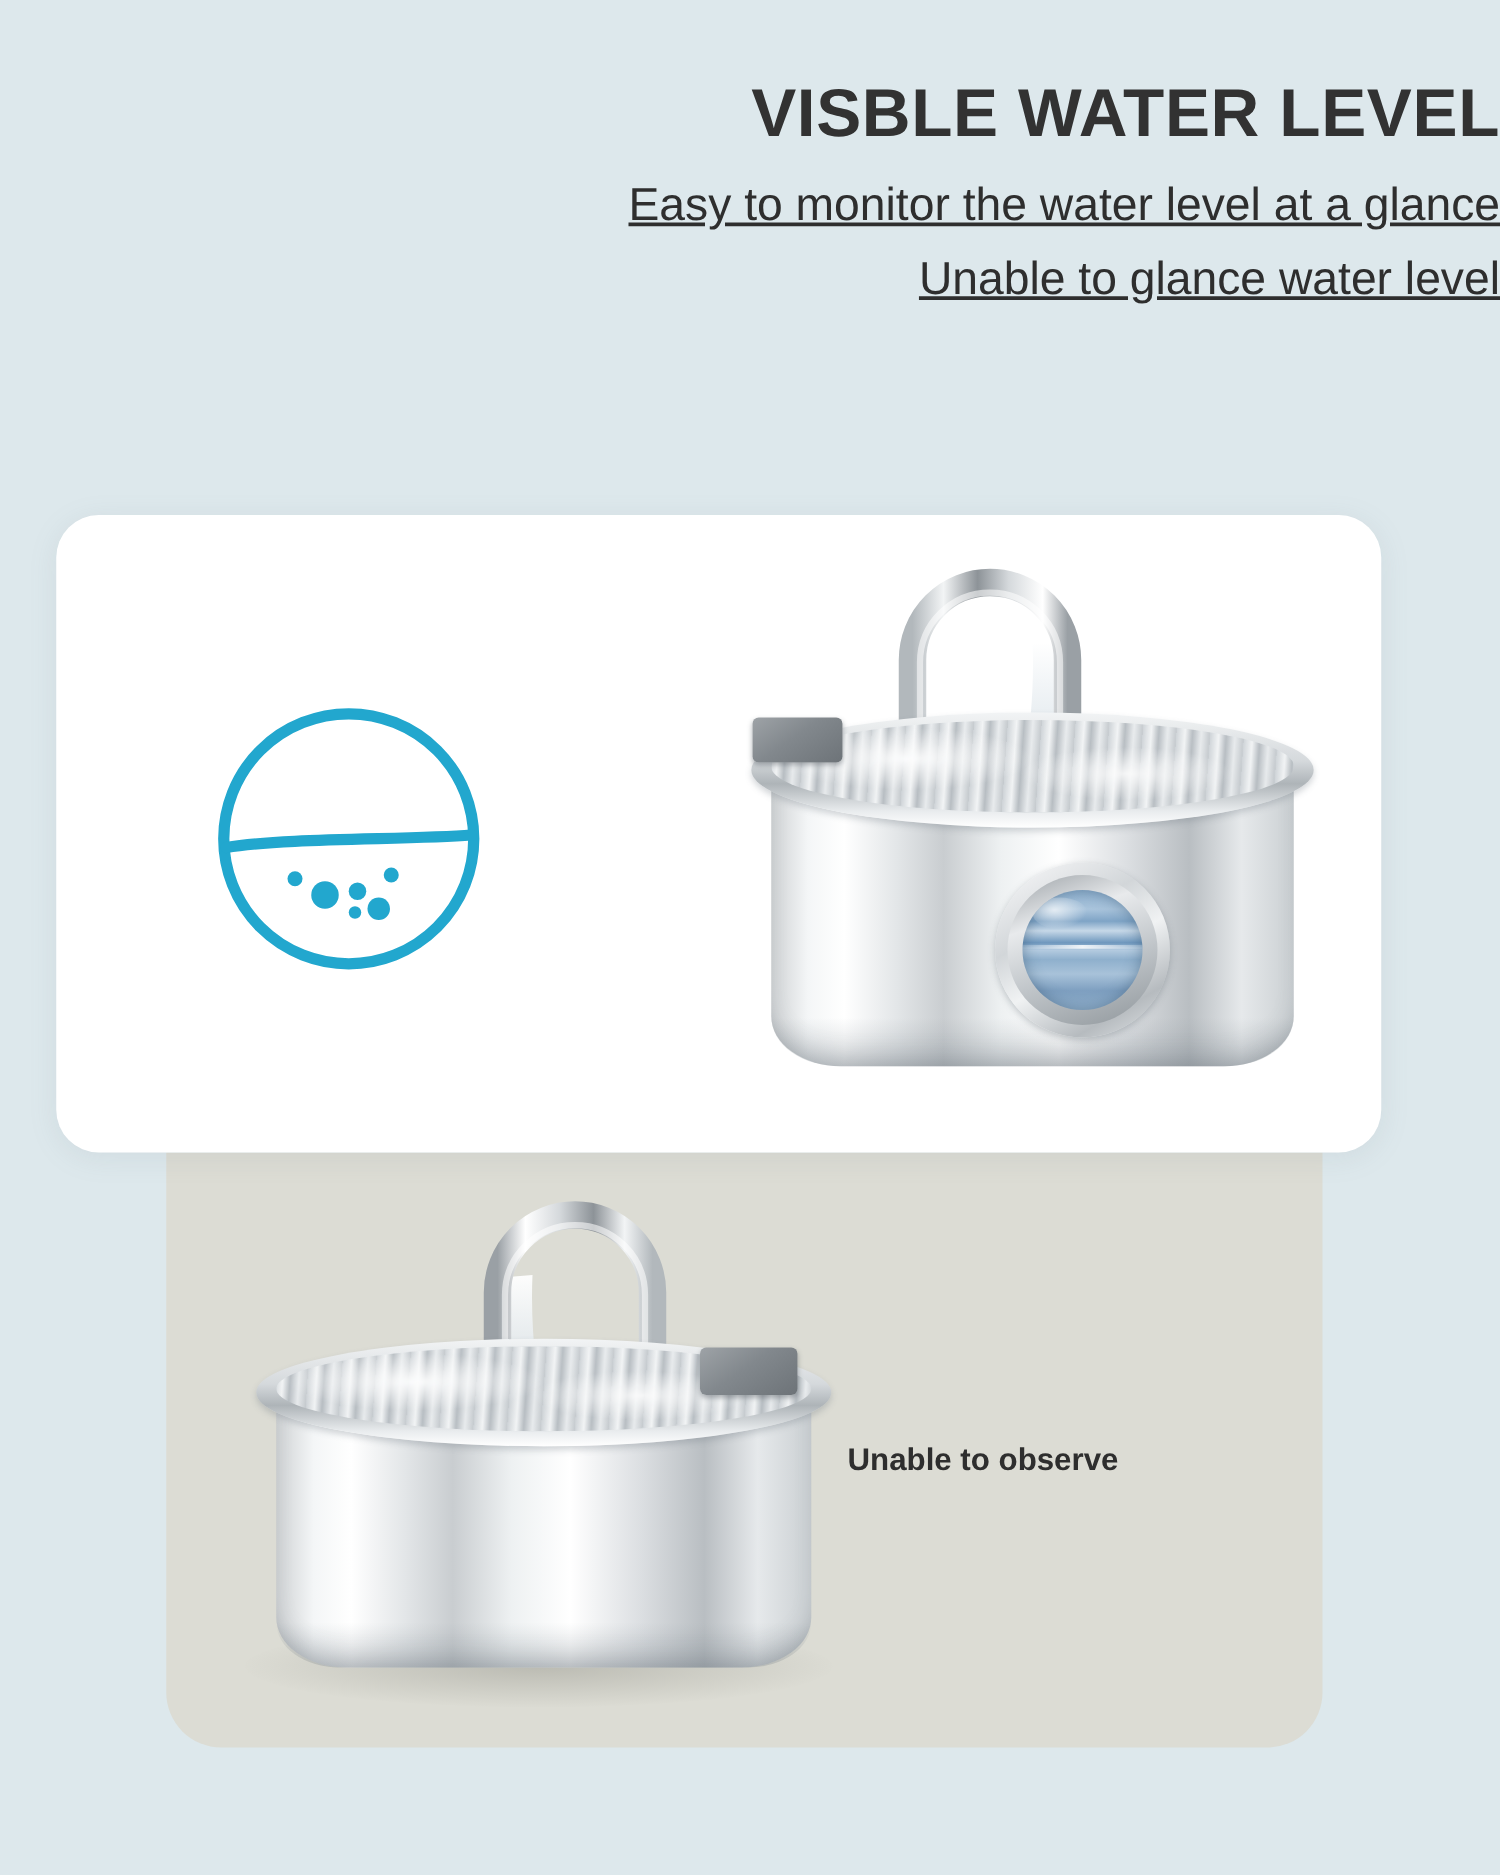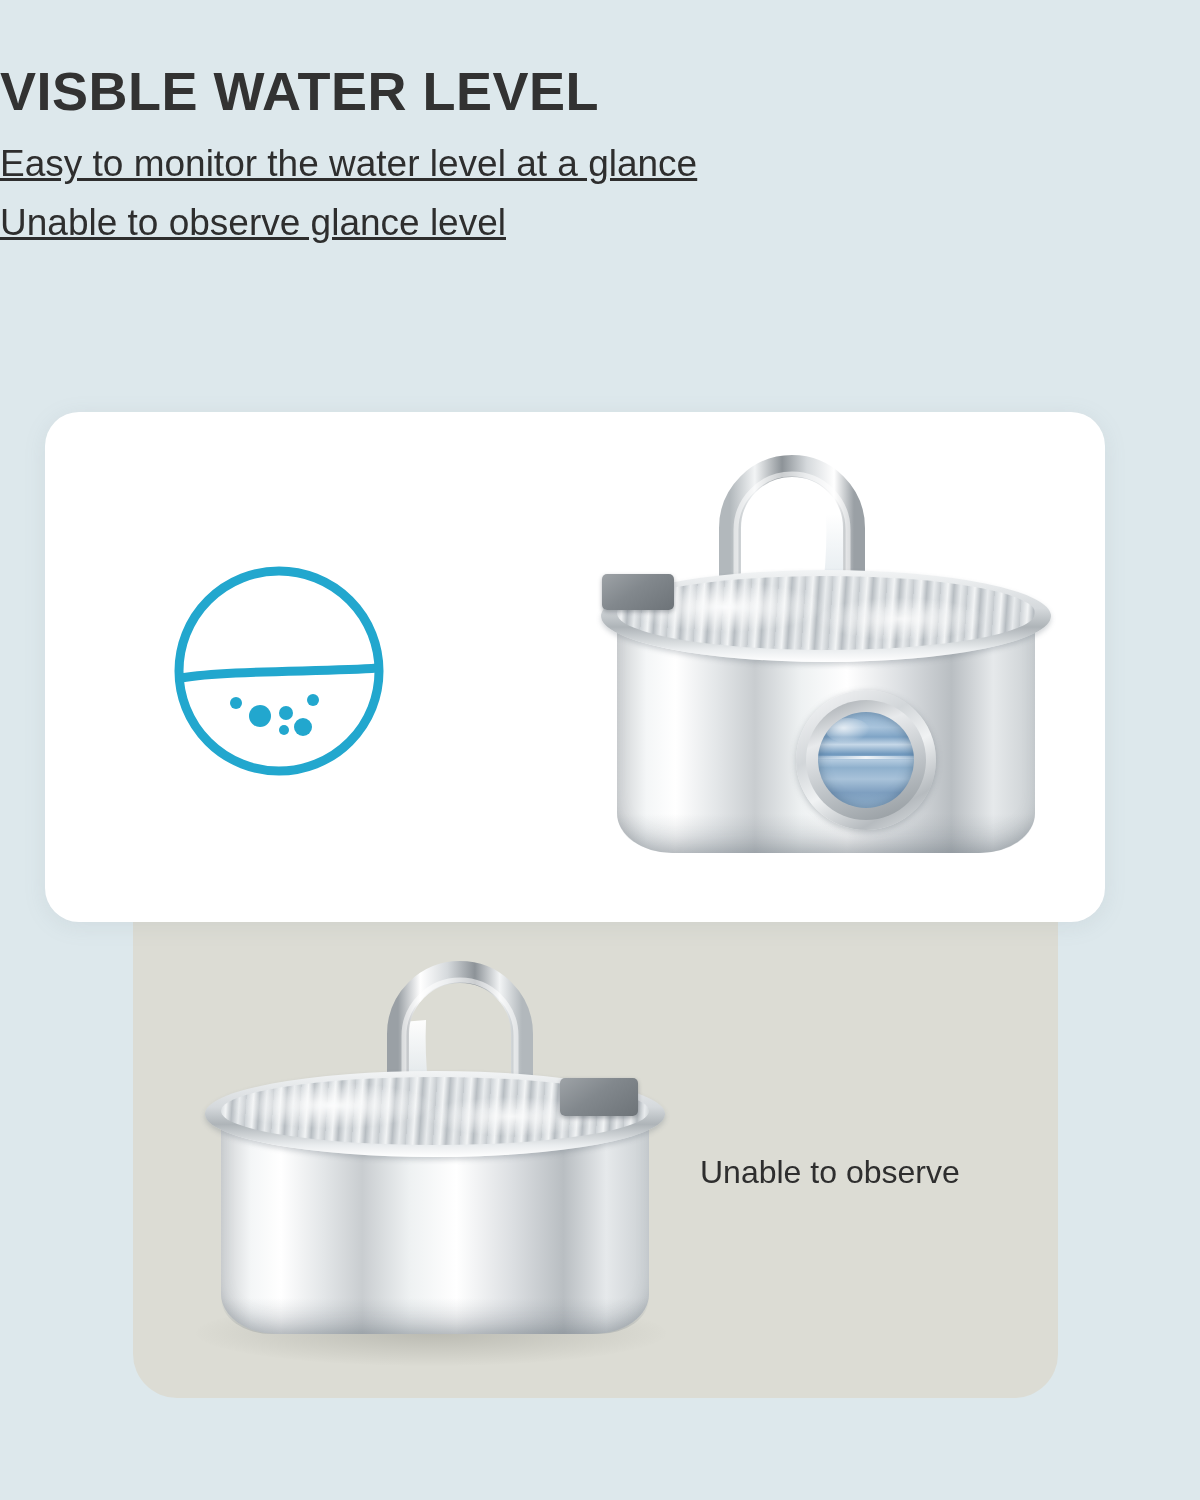--- a/index.html
+++ b/index.html
@@ -12,21 +12,21 @@
     overflow: hidden;
     position: relative;
   }
 
   
   .header {
     position: absolute;
     top: 0; left: 0;
     width: 1200px;
     padding-top: 62px;
-    text-align: left;
+    text-align: right;
   }
   .title {
     font-size: 54px;
     font-weight: 700;
     letter-spacing: 0.5px;
     color: #323232;
     line-height: 1.08;
   }
   .subtitle {
     font-size: 37px;
@@ -197,43 +197,43 @@
     position: absolute;
     left: 8%; top: 6%;
     width: 46%; height: 26%;
     border-radius: 50%;
     background: radial-gradient(ellipse at 40% 40%, rgba(255,255,255,0.7) 0%, rgba(255,255,255,0) 70%);
   }
 
   
   .callout {
     position: absolute;
-    left: 700px;
+    left: 678px;
     top: 1152px;
     width: 360px;
-    font-size: 32px;
-    font-weight: 400;
+    font-size: 25px;
+    font-weight: 700;
     color: #2e2e2e;
     line-height: 1.30;
   }
 
   
   .ground-shadow {
     position: absolute;
     border-radius: 50%;
     background: radial-gradient(ellipse at 50% 50%, rgba(110,110,100,0.30) 0%, rgba(110,110,100,0) 72%);
   }
 </style>
 </head>
 <body>
 
 <div class="header">
   <div class="title">VISBLE WATER LEVEL</div>
   <div class="subtitle">Easy to monitor the water level at a glance</div>
-  <div class="subtitle" style="margin-top:2px;">Unable to observe glance level</div>
+  <div class="subtitle" style="margin-top:2px;">Unable to glance water level</div>
 </div>
 
 <div class="card-beige"></div>
 
 <div class="ground-shadow" style="left:196px; top:1300px; width:470px; height:66px;"></div>
 
 <div class="fountain" id="fountain-bottom" style="left:200px; top:960px; width:470px; height:390px;">
 
   <div class="spout" style="left:168px; top:-4px; width:200px; height:190px;">
     <svg viewBox="0 0 200 190" preserveAspectRatio="none">

